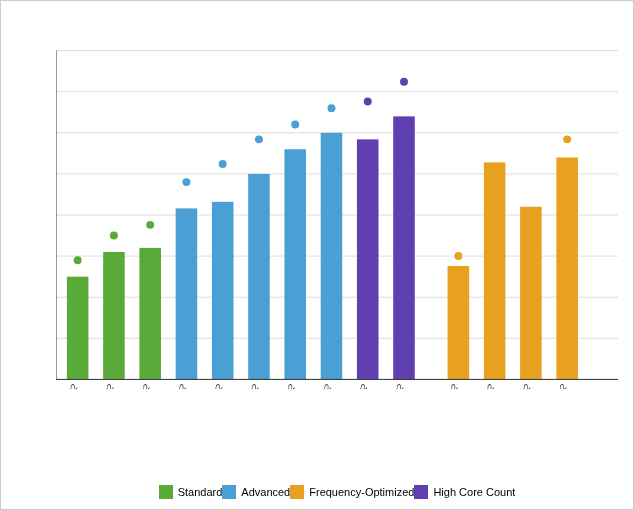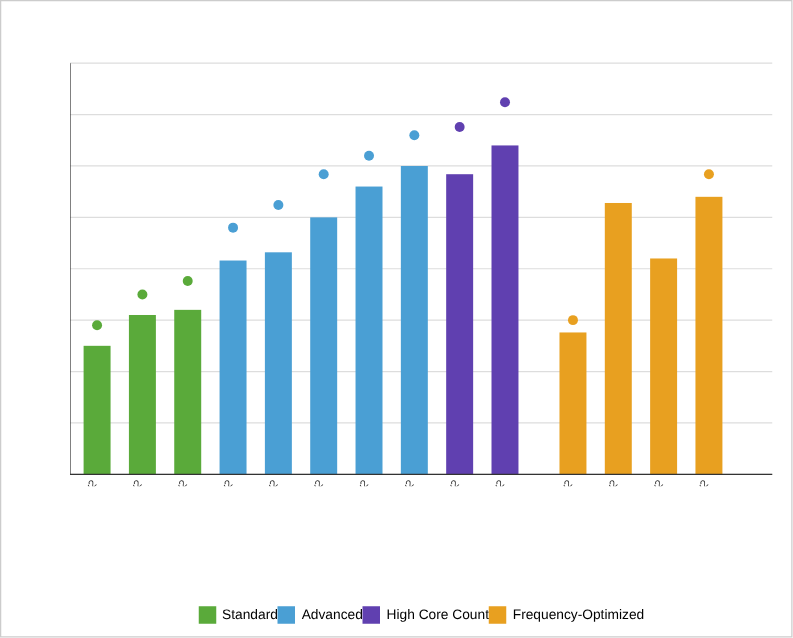--- a/index.html
+++ b/index.html
@@ -151,21 +151,21 @@
   <div class="legend" id="legendContainer">
   <div class="legend-item">
         <span class="legend-box" style="background-color: rgb(90, 170, 58);"></span>
         <span>Standard</span>
       </div>
       <div class="legend-item">
         <span class="legend-box" style="background-color: rgb(74, 159, 212);"></span>
         <span>Advanced</span>
       </div>
       <div class="legend-item">
+        <span class="legend-box" style="background-color: rgb(232, 160, 32);"></span>
+        <span>Frequency-Optimized</span>
+      </div>
+      <div class="legend-item">
         <span class="legend-box" style="background-color: rgb(96, 64, 176);"></span>
         <span>High Core Count</span>
-      </div>
-      <div class="legend-item">
-        <span class="legend-box" style="background-color: rgb(232, 160, 32);"></span>
-        <span>Frequency-Optimized</span>
       </div>
     </div>
 </div>
 
 </body></html>

